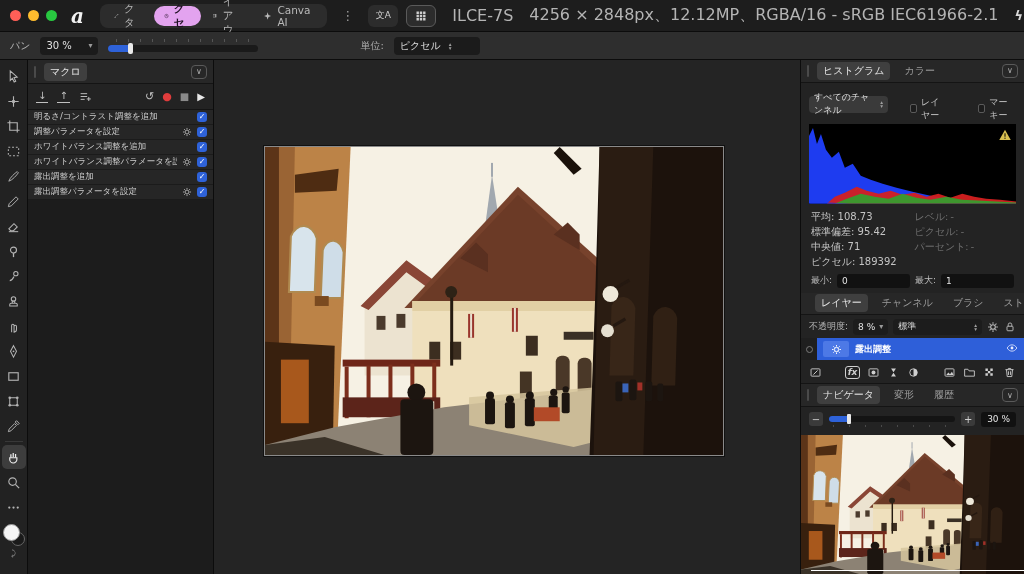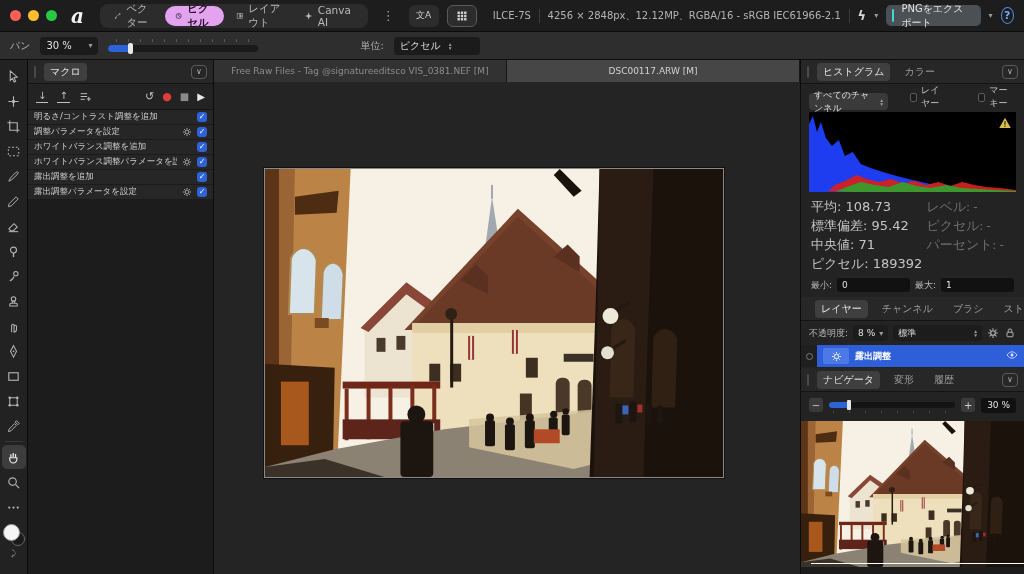--- a/index.html
+++ b/index.html
@@ -14,21 +14,21 @@
   .logo { color:#f2f2f2; font-family:"DejaVu Serif","Liberation Serif",serif; font-style:italic; font-weight:700; font-size:20px; line-height:1; margin-right:8px; }
   .personas { display:flex; align-items:center; background:#2c2c2c; border-radius:8px; height:24px; padding:0 4px; gap:2px; }
   .persona { display:flex; align-items:center; gap:5px; padding:0 10px; height:20px; border-radius:10px; color:#b8b8b8; font-size:10.5px; cursor:default; }
   .persona.active { background:#e3a3ef; color:#201024; font-weight:700; }
   .persona svg { width:12px; height:12px; }
   .more-dots { color:#9a9a9a; font-size:13px; padding:0 6px; }
   .tb-btn { height:22px; min-width:30px; border-radius:6px; background:#2c2c2c; display:flex; align-items:center; justify-content:center; color:#cfcfcf; padding:0 7px; gap:3px; }
   .tb-btn.outlined { border:1px solid #5a5a5a; }
   .tb-spacer { flex:1; }
   .tb-sep { width:1px; height:14px; background:#3c3c3c; }
-  .doc-meta { color:#b4b4b4; font-size:10px; white-space:nowrap; }
+  .doc-meta { color:#b4b4b4; font-size:16px; white-space:nowrap; }
   .flash { color:#d8d8d8; font-size:13px; font-weight:700; }
   .caret { color:#9a9a9a; font-size:8px; }
   .export-btn { height:21px; background:#4a5053; border-radius:5px; display:flex; align-items:center; padding:0 10px 0 6px; gap:7px; color:#e2e2e2; font-size:10px; }
   .export-accent { width:3px; height:13px; border-radius:2px; }
   .help-btn { width:17px; height:17px; border-radius:50%; border:1.5px solid #4d8dee; color:#7aa7f0; display:flex; align-items:center; justify-content:center; font-size:11px; font-weight:700; }
 
   
   .contextbar { height:28px; background:#2e2e2e; border-bottom:1px solid #0c0c0c; display:flex; align-items:center; gap:10px; padding:0 10px; flex:0 0 28px; }
   .ctx-label { color:#b0b0b0; }
   .select { background:#1b1b1b; border-radius:4px; height:18px; display:flex; align-items:center; padding:0 6px; gap:8px; color:#e0e0e0; }
@@ -77,30 +77,30 @@
   .canvas-wrap { flex:1; display:flex; flex-direction:column; background:#242424; min-width:0; }
   .tabbar { height:22px; background:#1f1f1f; display:flex; }
   .doc-tab { flex:1; display:flex; align-items:center; justify-content:center; font-size:9px; color:#8c8c8c; background:#323232; border-right:1px solid #181818; white-space:nowrap; overflow:hidden; }
   .doc-tab.active { background:#464646; color:#d2d2d2; }
   .canvas { position:relative; flex:1; }
   .photo { position:absolute; left:50px; top:86px; width:460px; height:310px; border:1px solid #8a8a8a; box-shadow:0 0 0 1px #111; }
   .photo svg { display:block; width:100%; height:100%; }
 
   
   .right { width:224px; background:#232323; border-left:1px solid #0c0c0c; display:flex; flex-direction:column; }
-  .hist-controls { height:26px; display:flex; align-items:flex-end; gap:22px; padding:0 8px; }
+  .hist-controls { height:26px; display:flex; align-items:flex-start; gap:22px; padding:0 8px;margin-top:13px; }
   .chan-select { background:#3a3a3a; border-radius:4px; height:17px; display:flex; align-items:center; gap:4px; padding:0 5px; color:#e0e0e0; font-size:9px; }
   .cb-empty { width:9px; height:9px; border-radius:2px; background:#1c1c1c; border:1px solid #5a5a5a; }
   .cb-row { display:flex; align-items:center; gap:4px; color:#c0c0c0; font-size:9px; margin-left:auto; }
   .cb-row + .cb-row { margin-left:8px; }
   .hist-plot { margin:2px 8px 4px; height:80px; background:#000; position:relative; }
   .hist-plot svg { display:block; width:100%; height:100%; }
   .stats { display:flex; padding:2px 10px; gap:4px; }
   .stats-col { flex:1; display:flex; flex-direction:column; gap:1px; }
-  .stat { font-size:13px; color:#c4c4c4; white-space:nowrap; }
+  .stat { font-size:10px; color:#c4c4c4; white-space:nowrap; }
   .stat.dim { color:#6e6e6e;font-family:Liberation Serif, serif; }
   .minmax { display:flex; align-items:center; gap:5px; padding:3px 10px 5px; }
   .mm-field { background:#111; border-radius:3px; height:14px; flex:1; color:#e4e4e4; font-size:9px; display:flex; align-items:center; padding:0 5px; }
   .mm-label { color:#bcbcbc; font-size:9px; }
 
   .opacity-row { height:24px; display:flex; align-items:center; gap:5px; padding:0 8px; }
   .op-label { color:#b8b8b8; font-size:9px; white-space:nowrap; }
   .mini-select { background:#1c1c1c; border-radius:4px; height:16px; display:flex; align-items:center; gap:4px; padding:0 5px; color:#e0e0e0; font-size:9px; }
   .icon-sm { width:12px; height:12px; color:#c0c0c0; }
   .layer-row { height:22px; margin:0 0 1px; display:flex; align-items:center; background:#2e5fd9; }
@@ -599,24 +599,20 @@
           <span class="lbl">露出調整パラメータを設定</span>
           <svg class="gear" viewBox="0 0 16 16">
               <use href="#sym-gear"></use>
             </svg>
           <span class="cb">✓</span>
         </div>
       </div>
     </div>
 
     <div class="canvas-wrap">
-      <div class="tabbar">
-        <div class="doc-tab">Free Raw Files - Tag @signatureeditsco VIS_0381.NEF [M]</div>
-        <div class="doc-tab active">DSC00117.ARW [M]</div>
-      </div>
       <div class="canvas">
         <div class="photo">
           <svg viewBox="0 0 460 310" preserveAspectRatio="none">
               <use href="#scene"></use>
             </svg>
         </div>
       </div>
     </div>
 
     <div class="right">
@@ -713,20 +709,51 @@
               <use href="#sym-gear"></use>
             </svg>
         </span>
         <span class="layer-name">露出調整</span>
         <span class="layer-eye">
           <svg viewBox="0 0 16 16">
               <use href="#sym-eye"></use>
             </svg>
         </span>
       </div>
+      <div class="layers-toolbar">
+        <svg viewBox="0 0 16 16">
+            <use href="#sym-editsq"></use>
+          </svg>
+        <span class="lt-center">
+          <span class="fx">fx</span>
+          <svg viewBox="0 0 16 16" width="13" height="13">
+              <use href="#sym-mask"></use>
+            </svg>
+          <svg viewBox="0 0 16 16" width="13" height="13">
+              <use href="#sym-hourglass"></use>
+            </svg>
+          <svg viewBox="0 0 16 16" width="13" height="13">
+              <use href="#sym-halfcircle"></use>
+            </svg>
+        </span>
+        <span class="lt-right">
+          <svg viewBox="0 0 16 16" width="13" height="13">
+              <use href="#sym-newimg"></use>
+            </svg>
+          <svg viewBox="0 0 16 16" width="13" height="13">
+              <use href="#sym-folder"></use>
+            </svg>
+          <svg viewBox="0 0 16 16" width="13" height="13">
+              <use href="#sym-checker"></use>
+            </svg>
+          <svg viewBox="0 0 16 16" width="13" height="13">
+              <use href="#sym-trash"></use>
+            </svg>
+        </span>
+      </div>
 
       <div class="panel-head">
         <span class="panel-grip"></span>
         <span class="panel-tab active">ナビゲータ</span>
         <span class="panel-tab">変形</span>
         <span class="panel-tab">履歴</span>
         <span class="panel-chev">∨</span>
       </div>
       <div class="nav-zoom">
         <span class="nz-btn">−</span>

